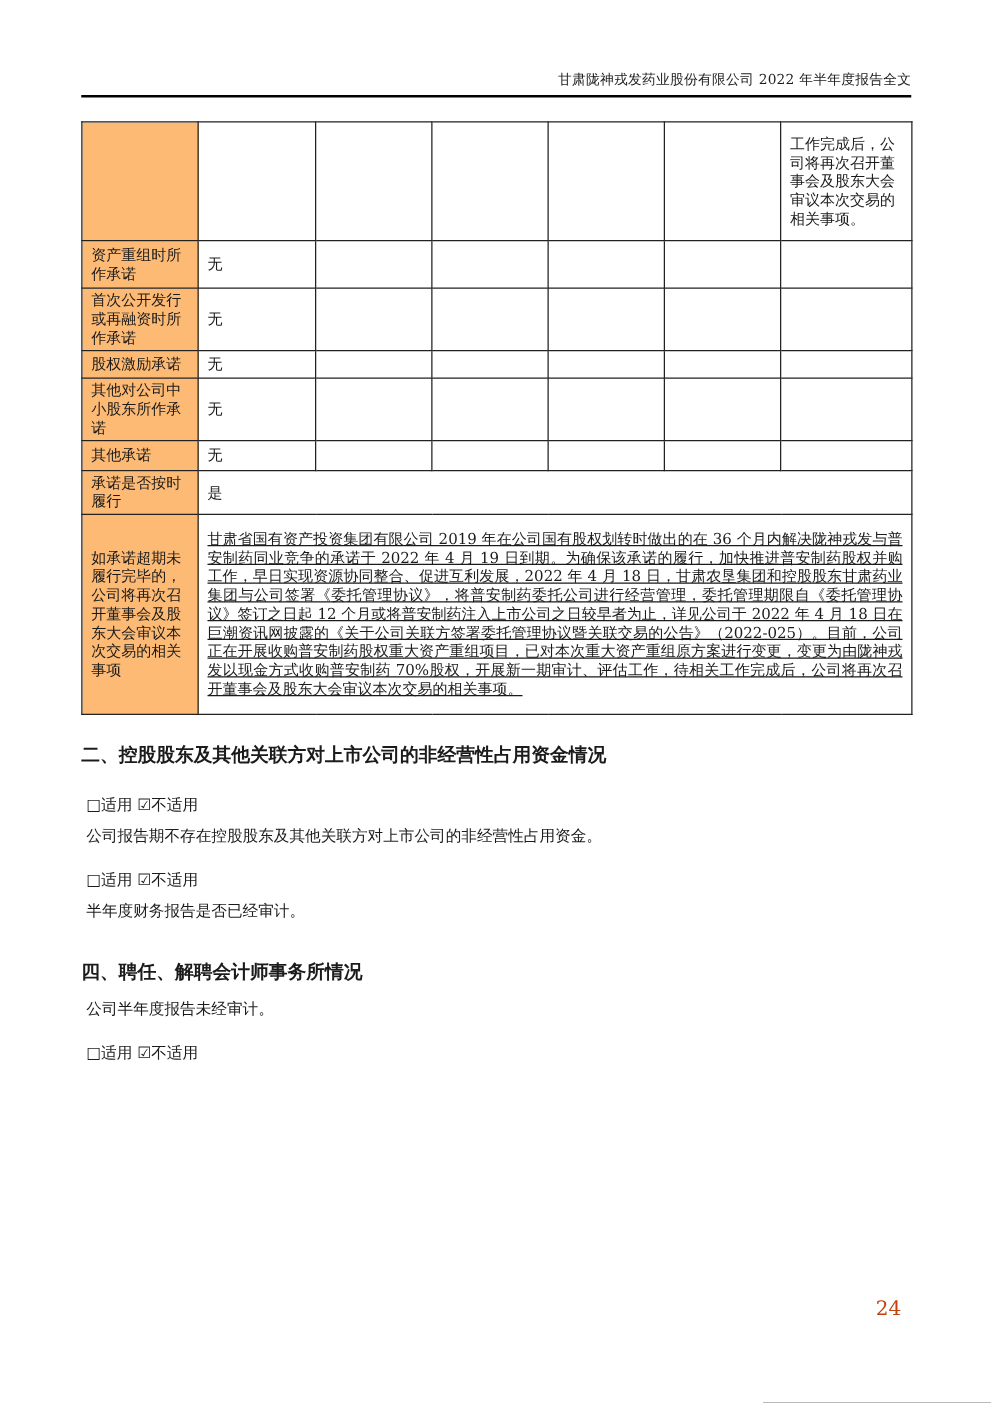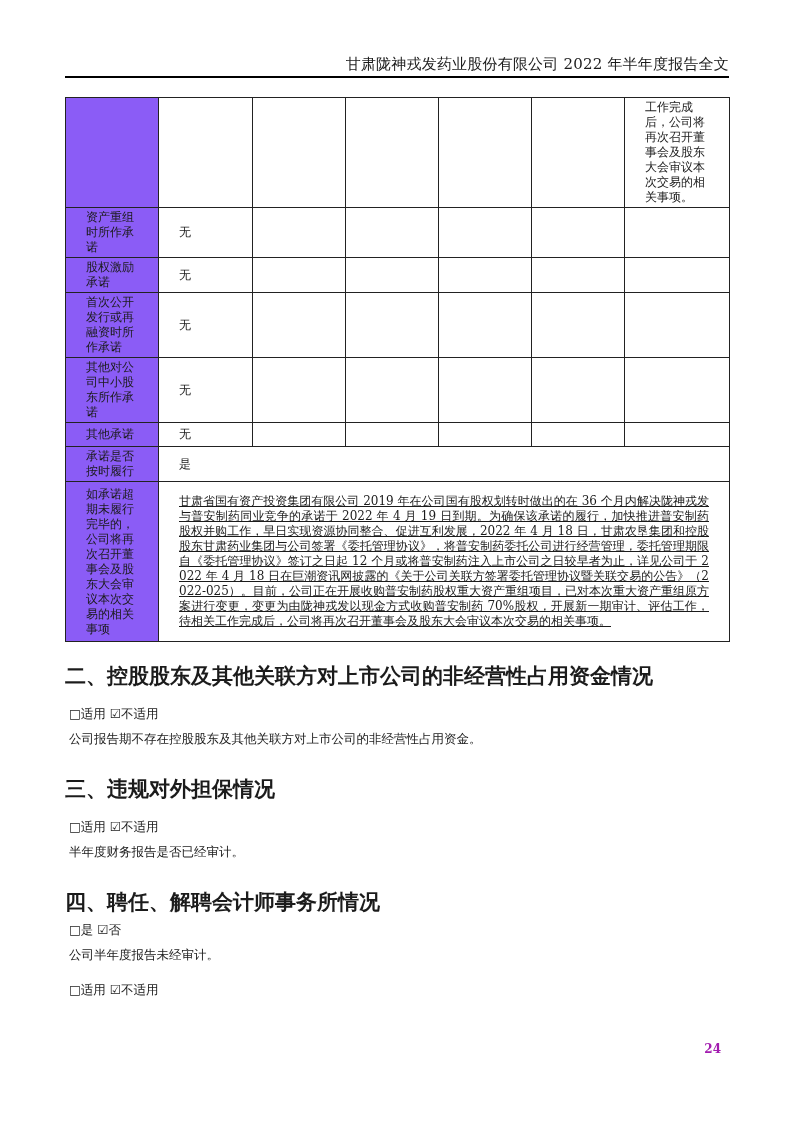--- a/index.html
+++ b/index.html
@@ -10,79 +10,78 @@
     margin: 0 auto;
     background: #ffffff;
     font-family: "DejaVu Serif", "Liberation Serif", serif;
     color: #1b1b1b;
     box-sizing: border-box;
     padding: 56px 64px 0 65px;
     overflow: hidden;
   }
   .doc-header {
     text-align: right;
-    font-size: 15px;
+    font-size: 11px;
     line-height: 16px;
     letter-spacing: 0.2px;
   }
   .header-rule {
     border: none;
     border-top: 2px solid #000;
     margin: 4px 0 0 0;
   }
   table.commitments {
     margin-top: 19px;
     border-collapse: collapse;
     table-layout: fixed;
     width: 664px;
     font-size: 12px;
   }
   table.commitments td {
     border: 1px solid #222;
     vertical-align: middle;
-    padding: 2px 20px;
+    padding: 2px 7px;
     line-height: 15px;
     word-break: break-all;
   }
   td.label-cell {
-    background: #8b5cf6;
+    background: #fdba74;
     line-height: 14.5px;
     padding: 3px 8px;
     vertical-align: middle;
   }
   td.tall-top { vertical-align: top; padding-top: 4px; line-height: 15.6px; }
   td.long-text {
     line-height: 17.6px;
     text-align: justify;
     text-justify: inter-ideograph;
     padding: 3px 8px;
     vertical-align: middle;
     text-decoration: underline;
   }
   .section-title {
-    font-family: Liberation Serif, serif;
+    font-family: Liberation Mono, monospace;
     font-weight: bold;
-    font-size: 21px;
+    font-size: 15px;
     line-height: 20px;
     margin: 24px 0 0 0;
   }
   .section-title.gap-lg { margin-top: 33px; }
   .line {
     font-size: 12.5px;
     line-height: 15px;
     margin: 10px 0 0 4px;
   }
   .line.first { margin-top: 20px; }
   .page-number {
     position: absolute;
     right: 72px;
     bottom: 66px;
-    font-size: 12px;
-    color: #a21caf;
-    font-weight: bold;
+    font-size: 16px;
+    color: #c2410c;
   }
 </style>
 </head>
 <body>
 
 <div class="page">
 
   <div class="doc-header">甘肃陇神戎发药业股份有限公司 2022 年半年度报告全文</div>
   <hr class="header-rule">
 
@@ -108,31 +107,31 @@
       </tr>
       <tr style="height:38px">
         <td class="label-cell">资产重组时所作承诺</td>
         <td>无</td>
         <td></td>
         <td></td>
         <td></td>
         <td></td>
         <td></td>
       </tr>
-      <tr style="height:22px">
-        <td class="label-cell">股权激励承诺</td>
+      <tr style="height:46px">
+        <td class="label-cell">首次公开发行或再融资时所作承诺</td>
         <td>无</td>
         <td></td>
         <td></td>
         <td></td>
         <td></td>
         <td></td>
       </tr>
-      <tr style="height:46px">
-        <td class="label-cell">首次公开发行或再融资时所作承诺</td>
+      <tr style="height:22px">
+        <td class="label-cell">股权激励承诺</td>
         <td>无</td>
         <td></td>
         <td></td>
         <td></td>
         <td></td>
         <td></td>
       </tr>
       <tr style="height:46px">
         <td class="label-cell">其他对公司中小股东所作承诺</td>
         <td>无</td>
@@ -162,28 +161,26 @@
     </tbody>
   </table>
 
   <div>
     <h2 class="section-title">二、控股股东及其他关联方对上市公司的非经营性占用资金情况</h2>
     <p class="line first">□适用 ☑不适用</p>
     <p class="line">公司报告期不存在控股股东及其他关联方对上市公司的非经营性占用资金。</p>
   </div>
 
   <div>
-    <h2 class="section-title gap-lg">三、违规对外担保情况</h2>
     <p class="line first">□适用 ☑不适用</p>
     <p class="line">半年度财务报告是否已经审计。</p>
   </div>
 
   <div>
     <h2 class="section-title gap-lg">四、聘任、解聘会计师事务所情况</h2>
-    <p class="line">□是 ☑否</p>
     <p class="line">公司半年度报告未经审计。</p>
   </div>
 
   <div>
     <p class="line first">□适用 ☑不适用</p>
   </div>
 
   <div class="page-number">24</div>
 
 </div>

